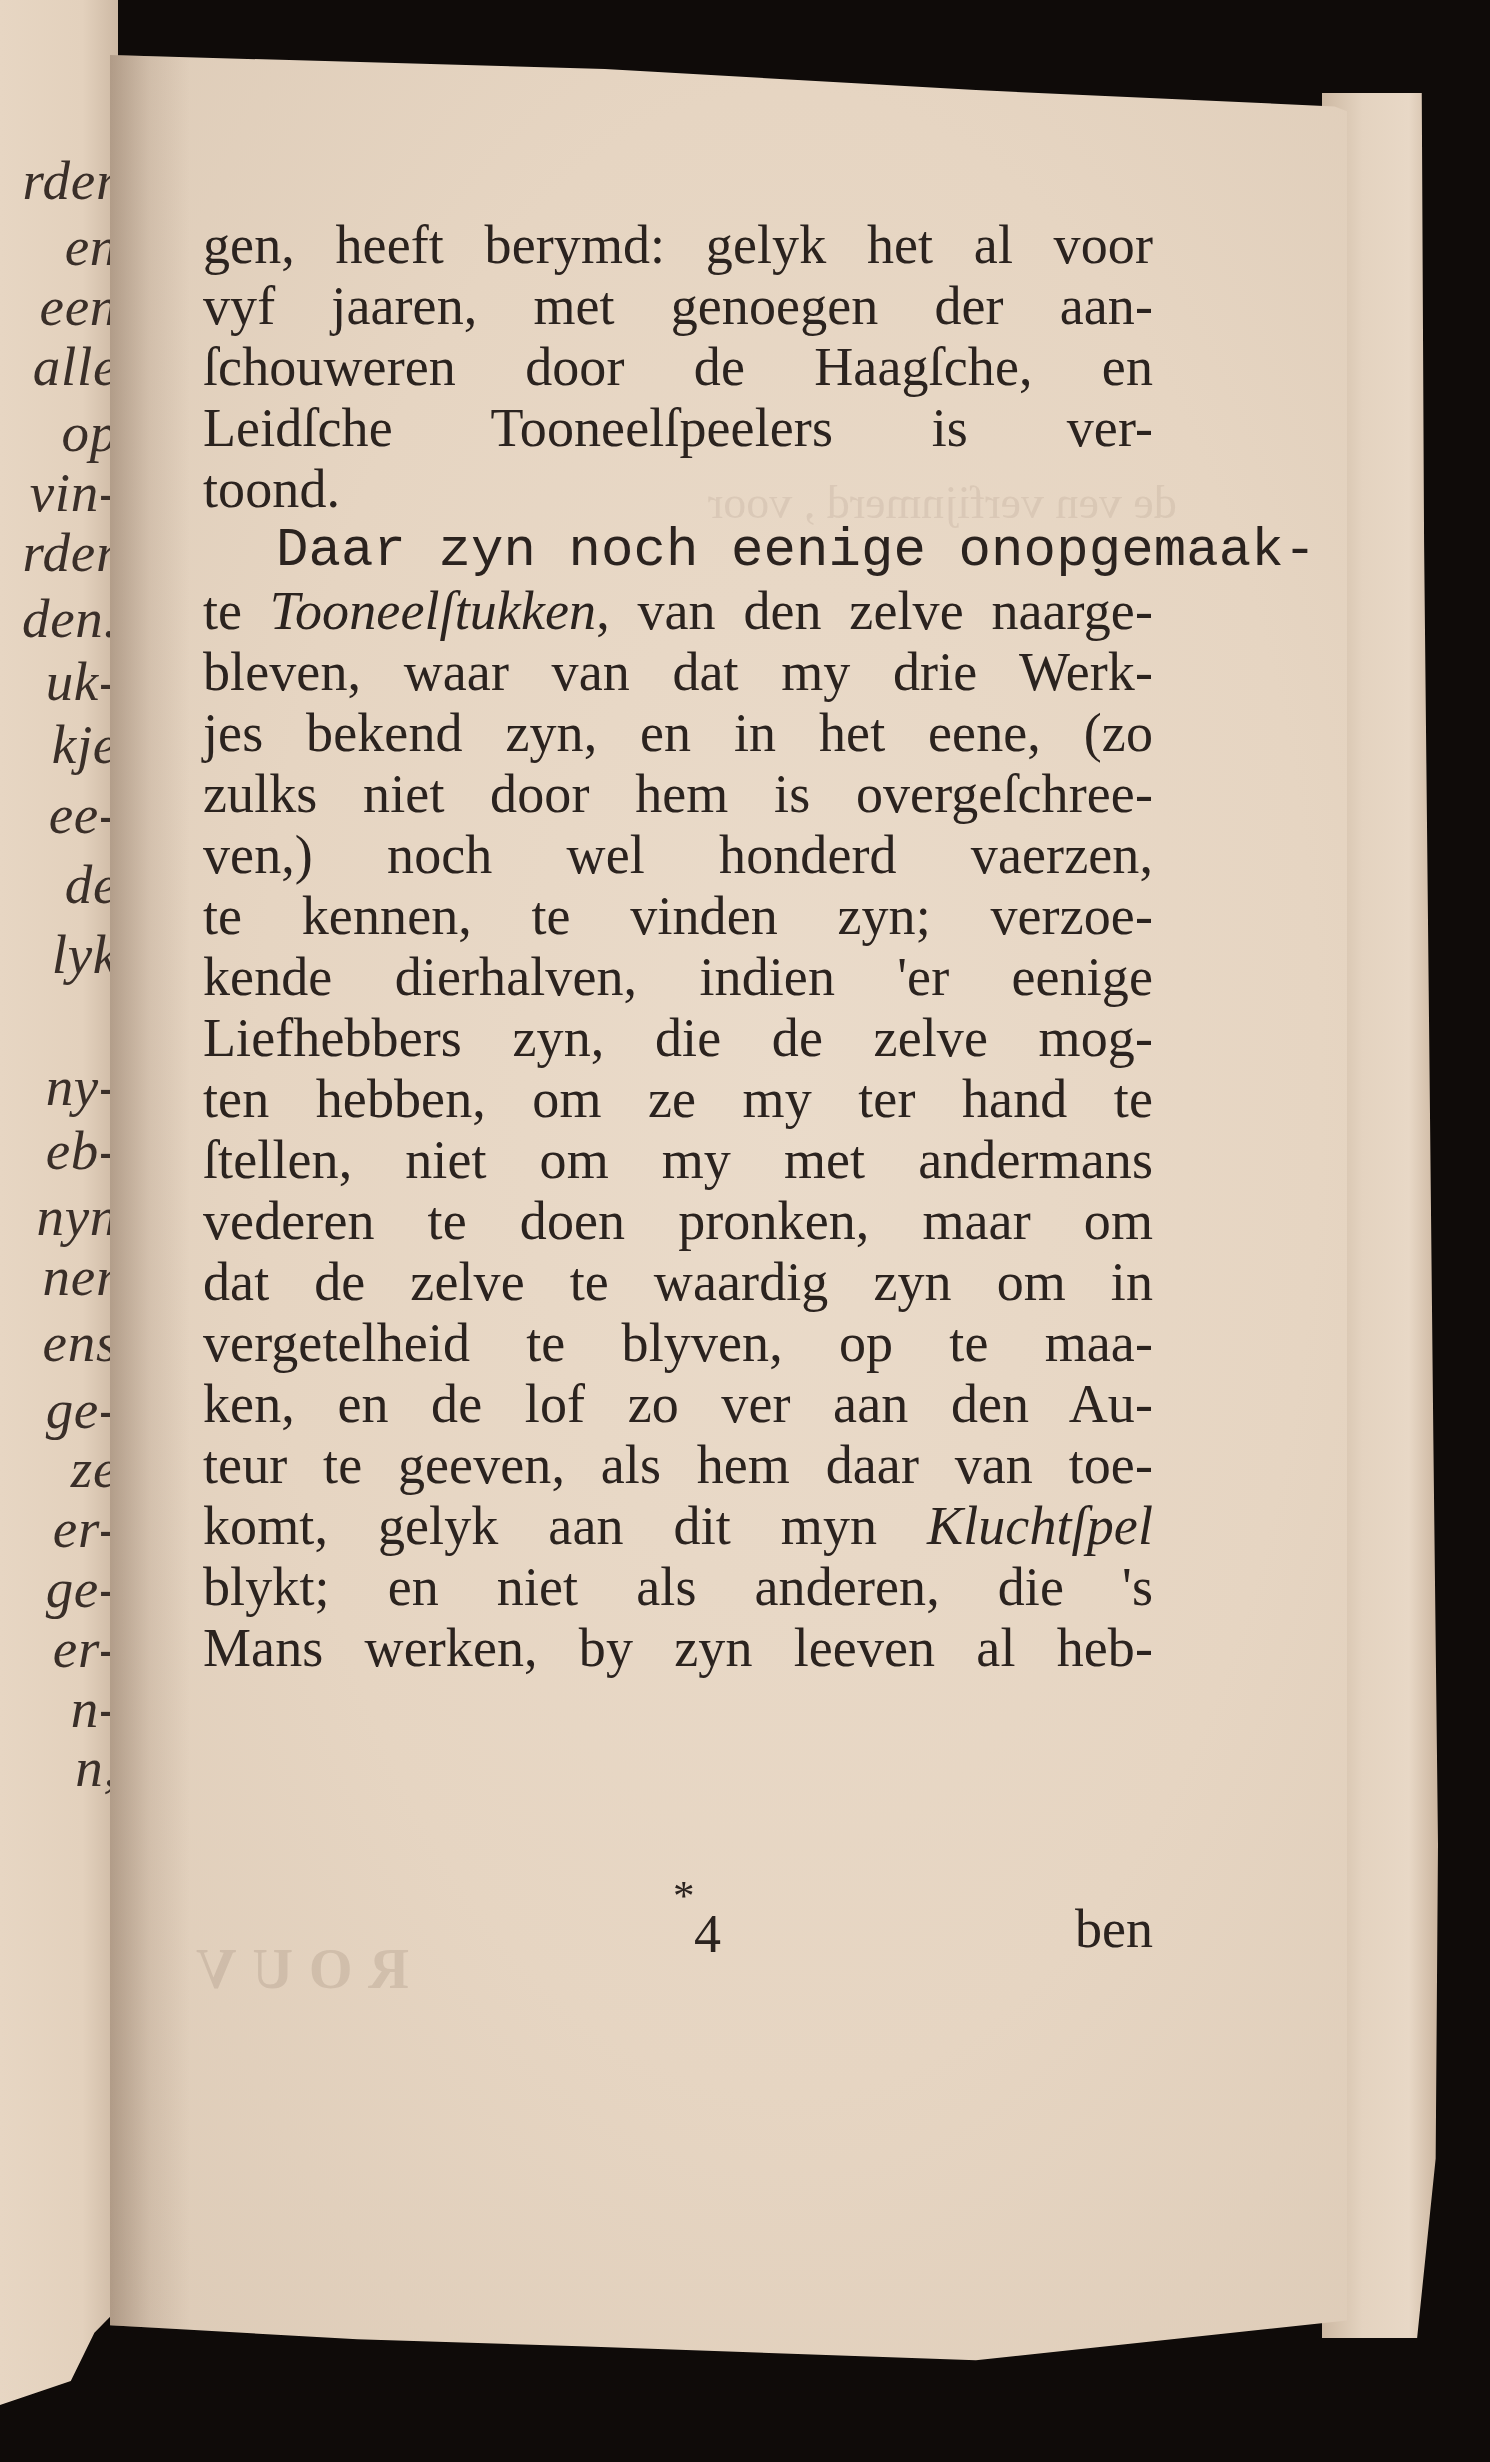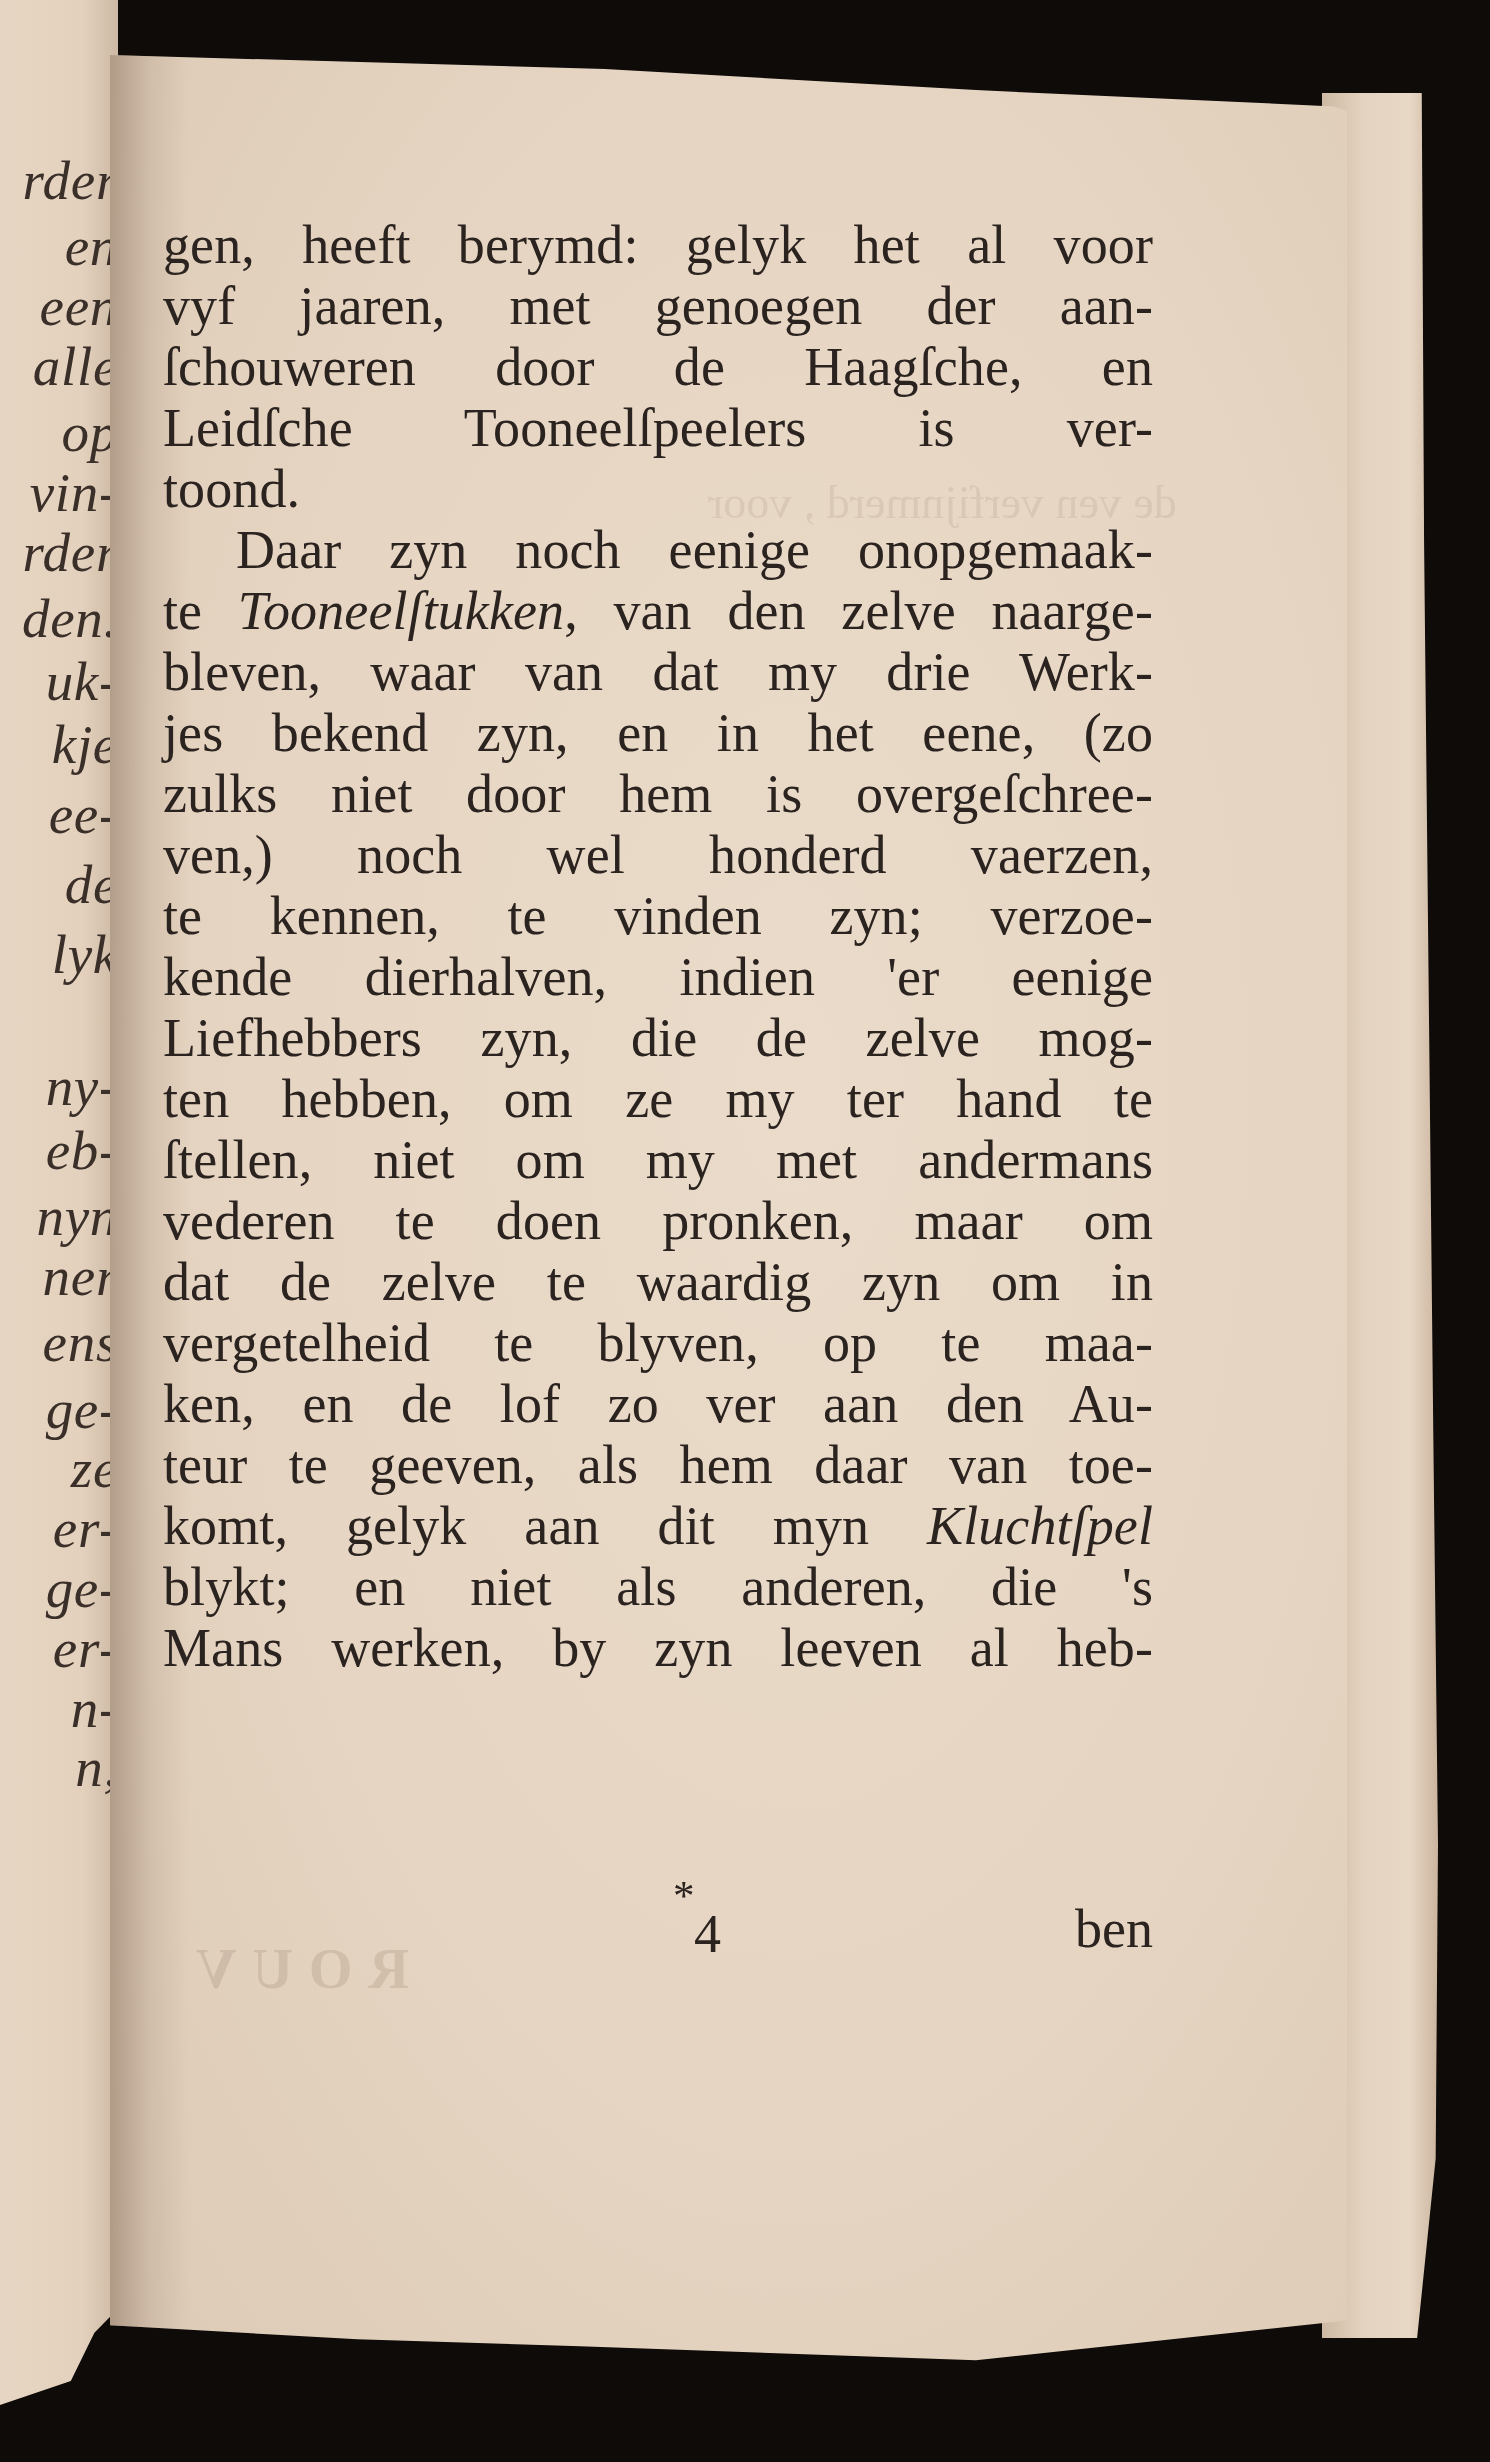--- a/index.html
+++ b/index.html
@@ -74,26 +74,28 @@
     display: block;
     height: 61px;
     font-size: 54px;
     line-height: 61px;
     color: #2b231f;
     white-space: nowrap;
     text-align: justify;
     text-align-last: justify;
     letter-spacing: 0.1px;
     filter: blur(0.2px);
+    margin-left: 40px;
   }
   .line.last-para {
     text-align-last: left;
   }
   .line.indent {
     padding-left: 73px;
+    font-family: Liberation Mono, monospace;
   }
   .italic {
     font-style: italic;
   }
   .footer-marks {
     position: absolute;
     left: 53px;
     top: 1830px;
     width: 990px;
     height: 106px;

